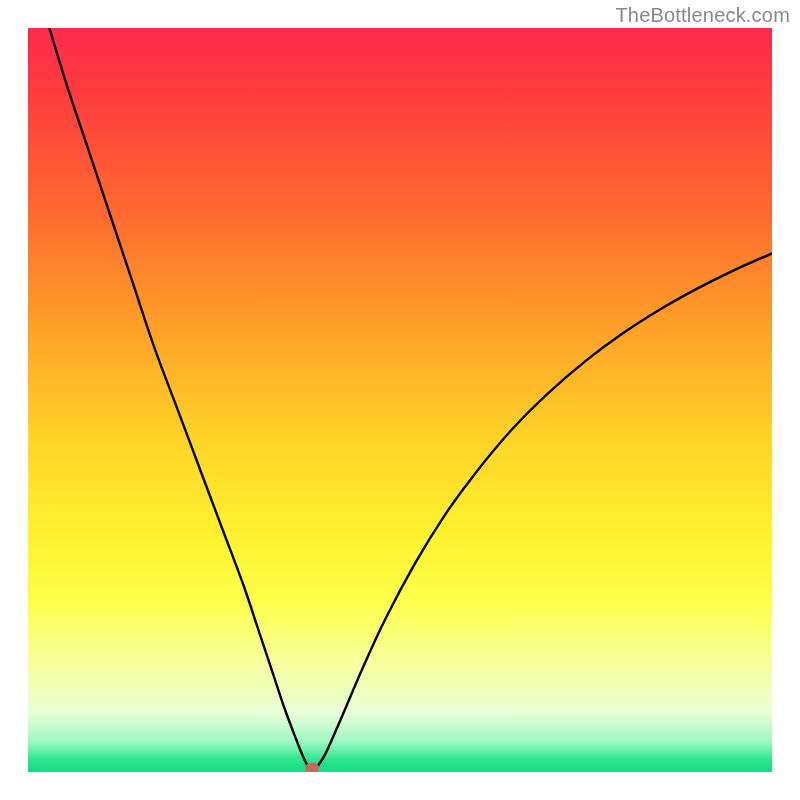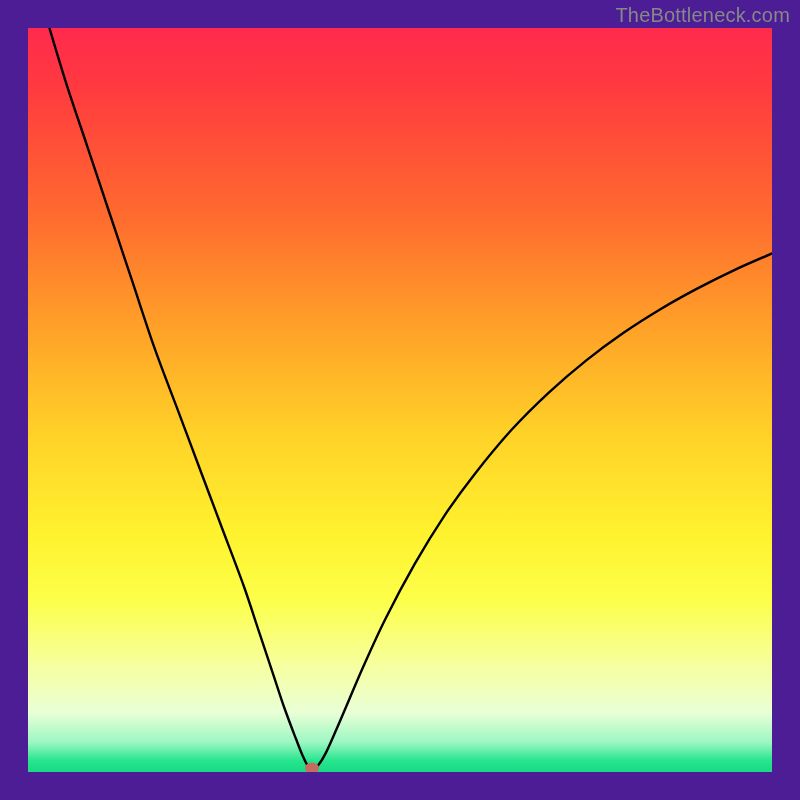--- a/index.html
+++ b/index.html
@@ -8,21 +8,21 @@
     width: 800px;
     height: 800px;
     overflow: hidden;
     background: #000;
     font-family: Arial, Helvetica, sans-serif;
   }
   .frame {
     position: absolute;
     left: 0; top: 0;
     width: 800px; height: 800px;
-    background: #4c1d95;
+    background: #ffffff;
   }
   .plot-area {
     position: absolute;
     left: 28px;
     top: 28px;
     width: 744px;
     height: 744px;
     overflow: hidden;
   }
   .gradient {

